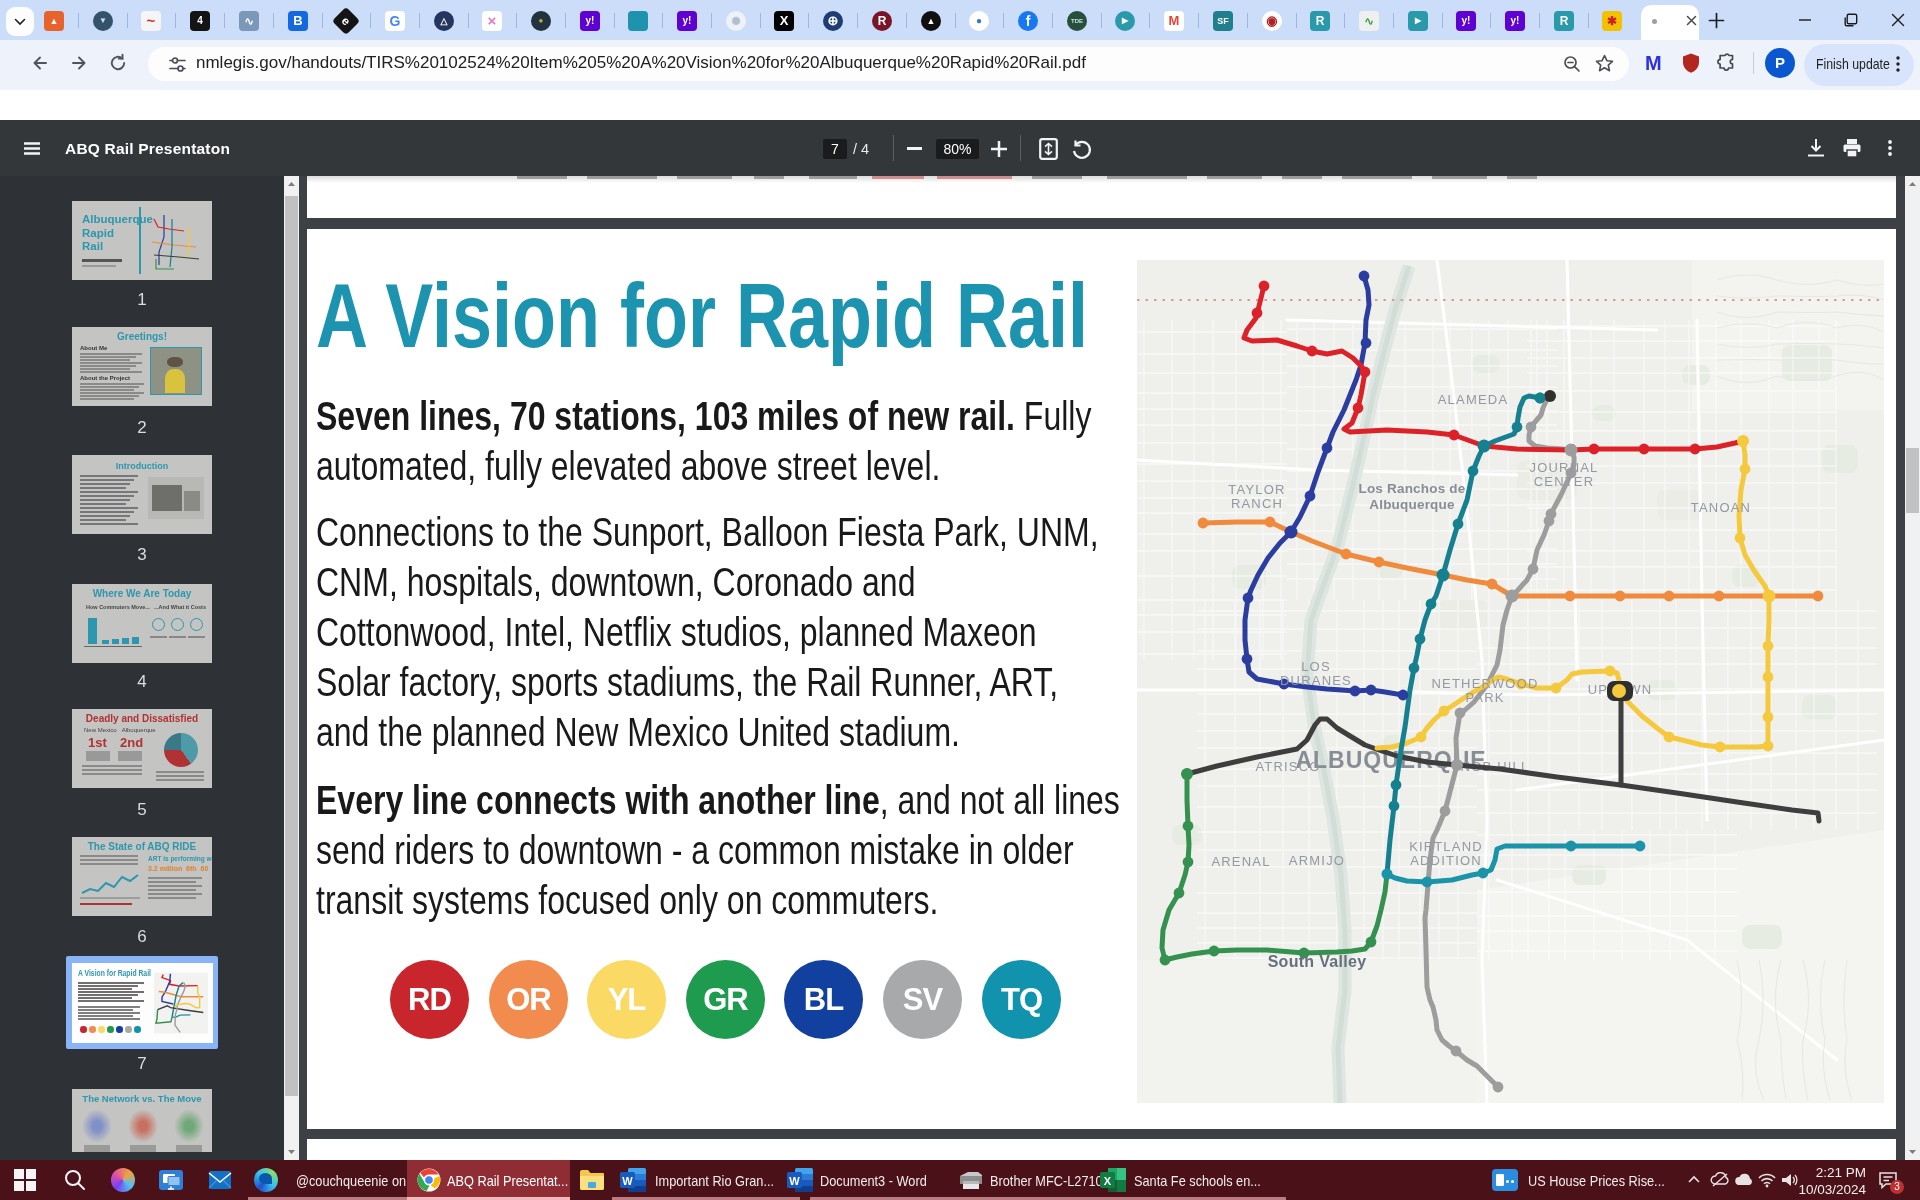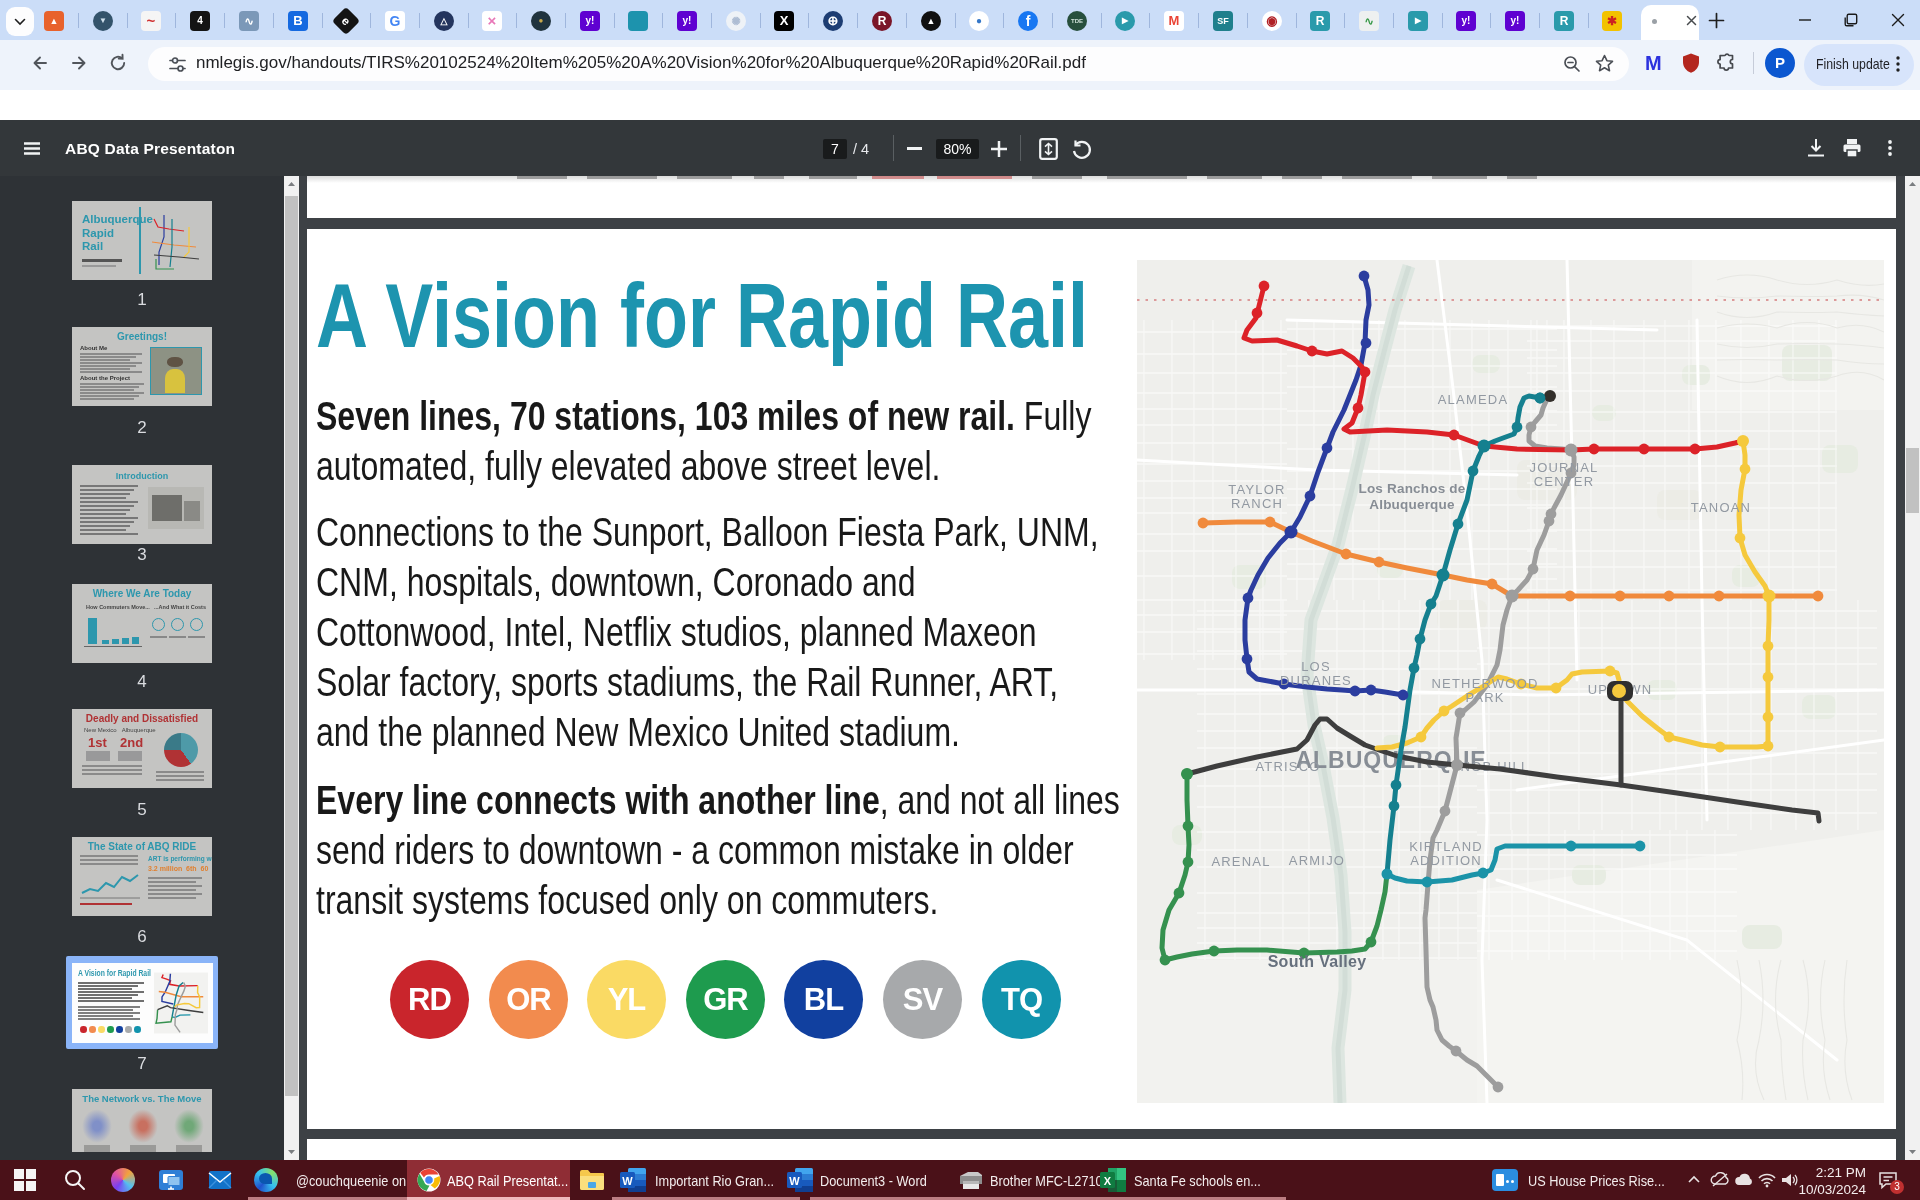--- a/index.html
+++ b/index.html
@@ -142,21 +142,21 @@
       <circle cx="10" cy="16" r="1.7"></circle>
     </g>
   </svg>
 <div class="abs" style="left:0;top:90px;width:1920px;height:30px;background:#ffffff;"></div>
 <div class="abs" style="left:0;top:120px;width:1920px;height:56px;background:#33373a;"></div>
 <svg class="ic" style="left:24px;top:142px;" width="16" height="13" viewBox="0 0 16 13">
     <g stroke="#f1f3f4" stroke-width="2.6">
       <path d="M0 1.5 H16 M0 6.5 H16 M0 11.5 H16"></path>
     </g>
   </svg>
-<div class="abs" style="left:65px;top:140px;font-size:15.5px;font-weight:bold;color:#fff;letter-spacing:0.2px;">ABQ Data Presentaton</div>
+<div class="abs" style="left:65px;top:140px;font-size:15.5px;font-weight:bold;color:#fff;letter-spacing:0.2px;">ABQ Rail Presentaton</div>
 <div class="abs" style="left:823px;top:139px;width:24px;height:20px;background:#191b1c;border-radius:2px;color:#fff;font-size:14px;text-align:center;line-height:20px;">7</div>
 <div class="abs" style="left:853px;top:141px;font-size:14.5px;color:#e8eaed;">/ 4</div>
 <div class="abs" style="left:893px;top:135px;width:1px;height:26px;background:#5a5f62;"></div>
 <div class="abs" style="left:907px;top:147px;width:15px;height:2.5px;background:#f1f3f4;"></div>
 <div class="abs" style="left:936px;top:139px;width:43px;height:20px;background:#191b1c;border-radius:2px;color:#fff;font-size:14px;text-align:center;line-height:20px;">80%</div>
 <svg class="ic" style="left:991px;top:141px;" width="16" height="16" viewBox="0 0 16 16">
     <path d="M8 0 V16 M0 8 H16" stroke="#f1f3f4" stroke-width="2.5"></path>
   </svg>
 <div class="abs" style="left:1020px;top:135px;width:1px;height:26px;background:#5a5f62;"></div>
 <svg class="ic" style="left:1039px;top:138px;" width="19" height="22" viewBox="0 0 19 22">
@@ -216,21 +216,21 @@
     <div class="abs" style="left:8px;top:56px;width:64px;height:1.5px;background:#8a8a8a;"></div>
     <div class="abs" style="left:8px;top:59px;width:59px;height:1.5px;background:#8a8a8a;"></div>
     <div class="abs" style="left:8px;top:62px;width:54px;height:1.5px;background:#8a8a8a;"></div>
     <div class="abs" style="left:8px;top:65px;width:64px;height:1.5px;background:#8a8a8a;"></div>
     <div class="abs" style="left:8px;top:68px;width:59px;height:1.5px;background:#8a8a8a;"></div>
     <div class="abs" style="left:8px;top:71px;width:54px;height:1.5px;background:#8a8a8a;"></div>
     <div class="abs" style="left:78px;top:20px;width:52px;height:48px;background:#8d9284;border:1.5px solid #2d97ad;"></div>
     <div class="abs" style="left:95px;top:30px;width:16px;height:10px;background:#5f5344;border-radius:45%;"></div>
     <div class="abs" style="left:93px;top:42px;width:20px;height:24px;background:#d8c23e;border-radius:40% 40% 0 0;"></div>
   </div>
-<div class="abs" style="left:72px;top:465px;width:140px;height:79px;background:#c4c4c2;overflow:hidden;">
+<div class="abs" style="left:72px;top:455px;width:140px;height:79px;background:#c4c4c2;overflow:hidden;">
     <div class="abs" style="left:0;top:6px;width:140px;text-align:center;font-size:9px;font-weight:bold;color:#2d97ad;">Introduction</div>
     <div class="abs" style="left:8px;top:20px;width:58px;height:1.8px;background:#777;"></div>
     <div class="abs" style="left:8px;top:24px;width:54px;height:1.8px;background:#777;"></div>
     <div class="abs" style="left:8px;top:28px;width:50px;height:1.8px;background:#777;"></div>
     <div class="abs" style="left:8px;top:32px;width:46px;height:1.8px;background:#777;"></div>
     <div class="abs" style="left:8px;top:36px;width:58px;height:1.8px;background:#777;"></div>
     <div class="abs" style="left:8px;top:40px;width:54px;height:1.8px;background:#777;"></div>
     <div class="abs" style="left:8px;top:44px;width:50px;height:1.8px;background:#777;"></div>
     <div class="abs" style="left:8px;top:48px;width:46px;height:1.8px;background:#777;"></div>
     <div class="abs" style="left:8px;top:52px;width:58px;height:1.8px;background:#777;"></div>

